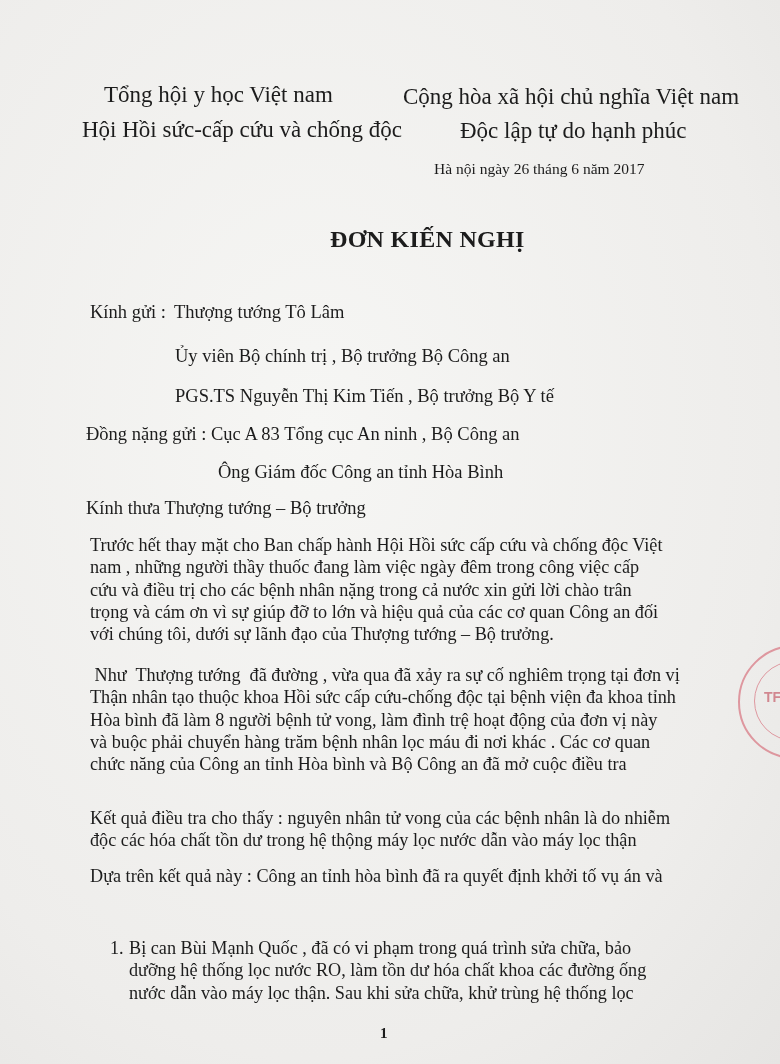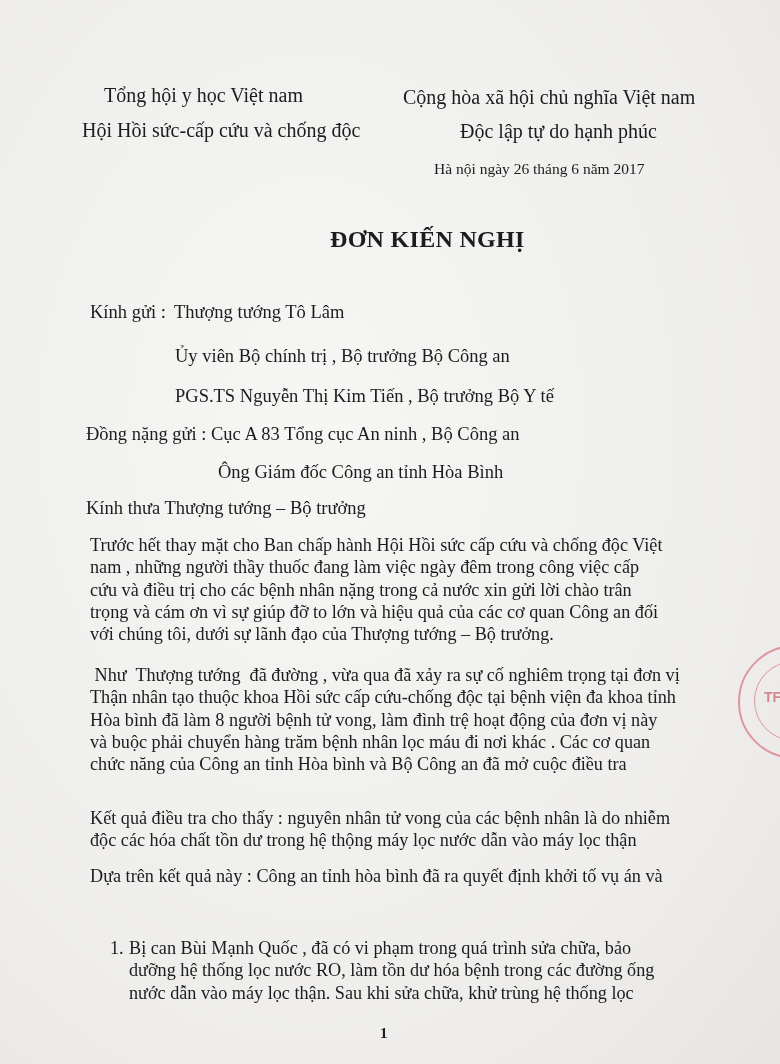--- a/index.html
+++ b/index.html
@@ -8,21 +8,21 @@
     background:#f1f0ee;
     font-family:"Liberation Serif", serif;
     color:#1c1c1c;
     position:relative;
   }
   .page {
     position:absolute; left:0; top:0; width:780px; height:1064px;
     background: radial-gradient(ellipse at 40% 40%, #f6f6f4 0%, #eeedeb 70%, #e6e5e3 100%);
   }
   .t { position:absolute; white-space:nowrap; font-size:18.5px; line-height:22px; }
-  .hdr { font-size:20px;font-family:Liberation Serif, serif; }
+  .hdr { font-size:23px;font-family:Liberation Serif, serif; }
   .title { font-weight:bold; font-size:24px; letter-spacing:0.3px; }
   .para { position:absolute; left:90px; width:600px; font-size:18.2px; line-height:22.3px; }
   .para div { white-space:nowrap; }
   .list { position:absolute; left:110px; width:580px; font-size:18.2px; line-height:22.3px; }
   .list .num { position:absolute; left:0; top:0; }
   .list .body { margin-left:19px; }
   .list .body div { white-space:nowrap; }
   .pagenum { position:absolute; left:380px; top:1025px; font-weight:bold; font-size:15px; }
   .stamp {
     position:absolute; left:738px; top:645px; width:110px; height:110px;
@@ -84,21 +84,21 @@
   </div>
 
   <div class="para" style="top:865px;">
     <div>Dựa trên kết quả này : Công an tỉnh hòa bình đã ra quyết định khởi tố vụ án và</div>
   </div>
 
   <div class="list" style="top:937px;">
     <span class="num">1.</span>
     <div class="body">
       <div>Bị can Bùi Mạnh Quốc , đã có vi phạm trong quá trình sửa chữa, bảo</div>
-      <div>dưỡng hệ thống lọc nước RO,  làm tồn dư hóa bệnh trong các đường ống</div>
+      <div>dưỡng hệ thống lọc nước RO,  làm tồn dư hóa chất khoa các đường ống</div>
       <div>nước dẫn vào máy lọc thận. Sau khi sửa chữa, khử trùng hệ thống lọc</div>
     </div>
   </div>
 
   <div class="pagenum">1</div>
 
   <div class="stamp">
     <span>TF</span>
   </div>
 </div>

